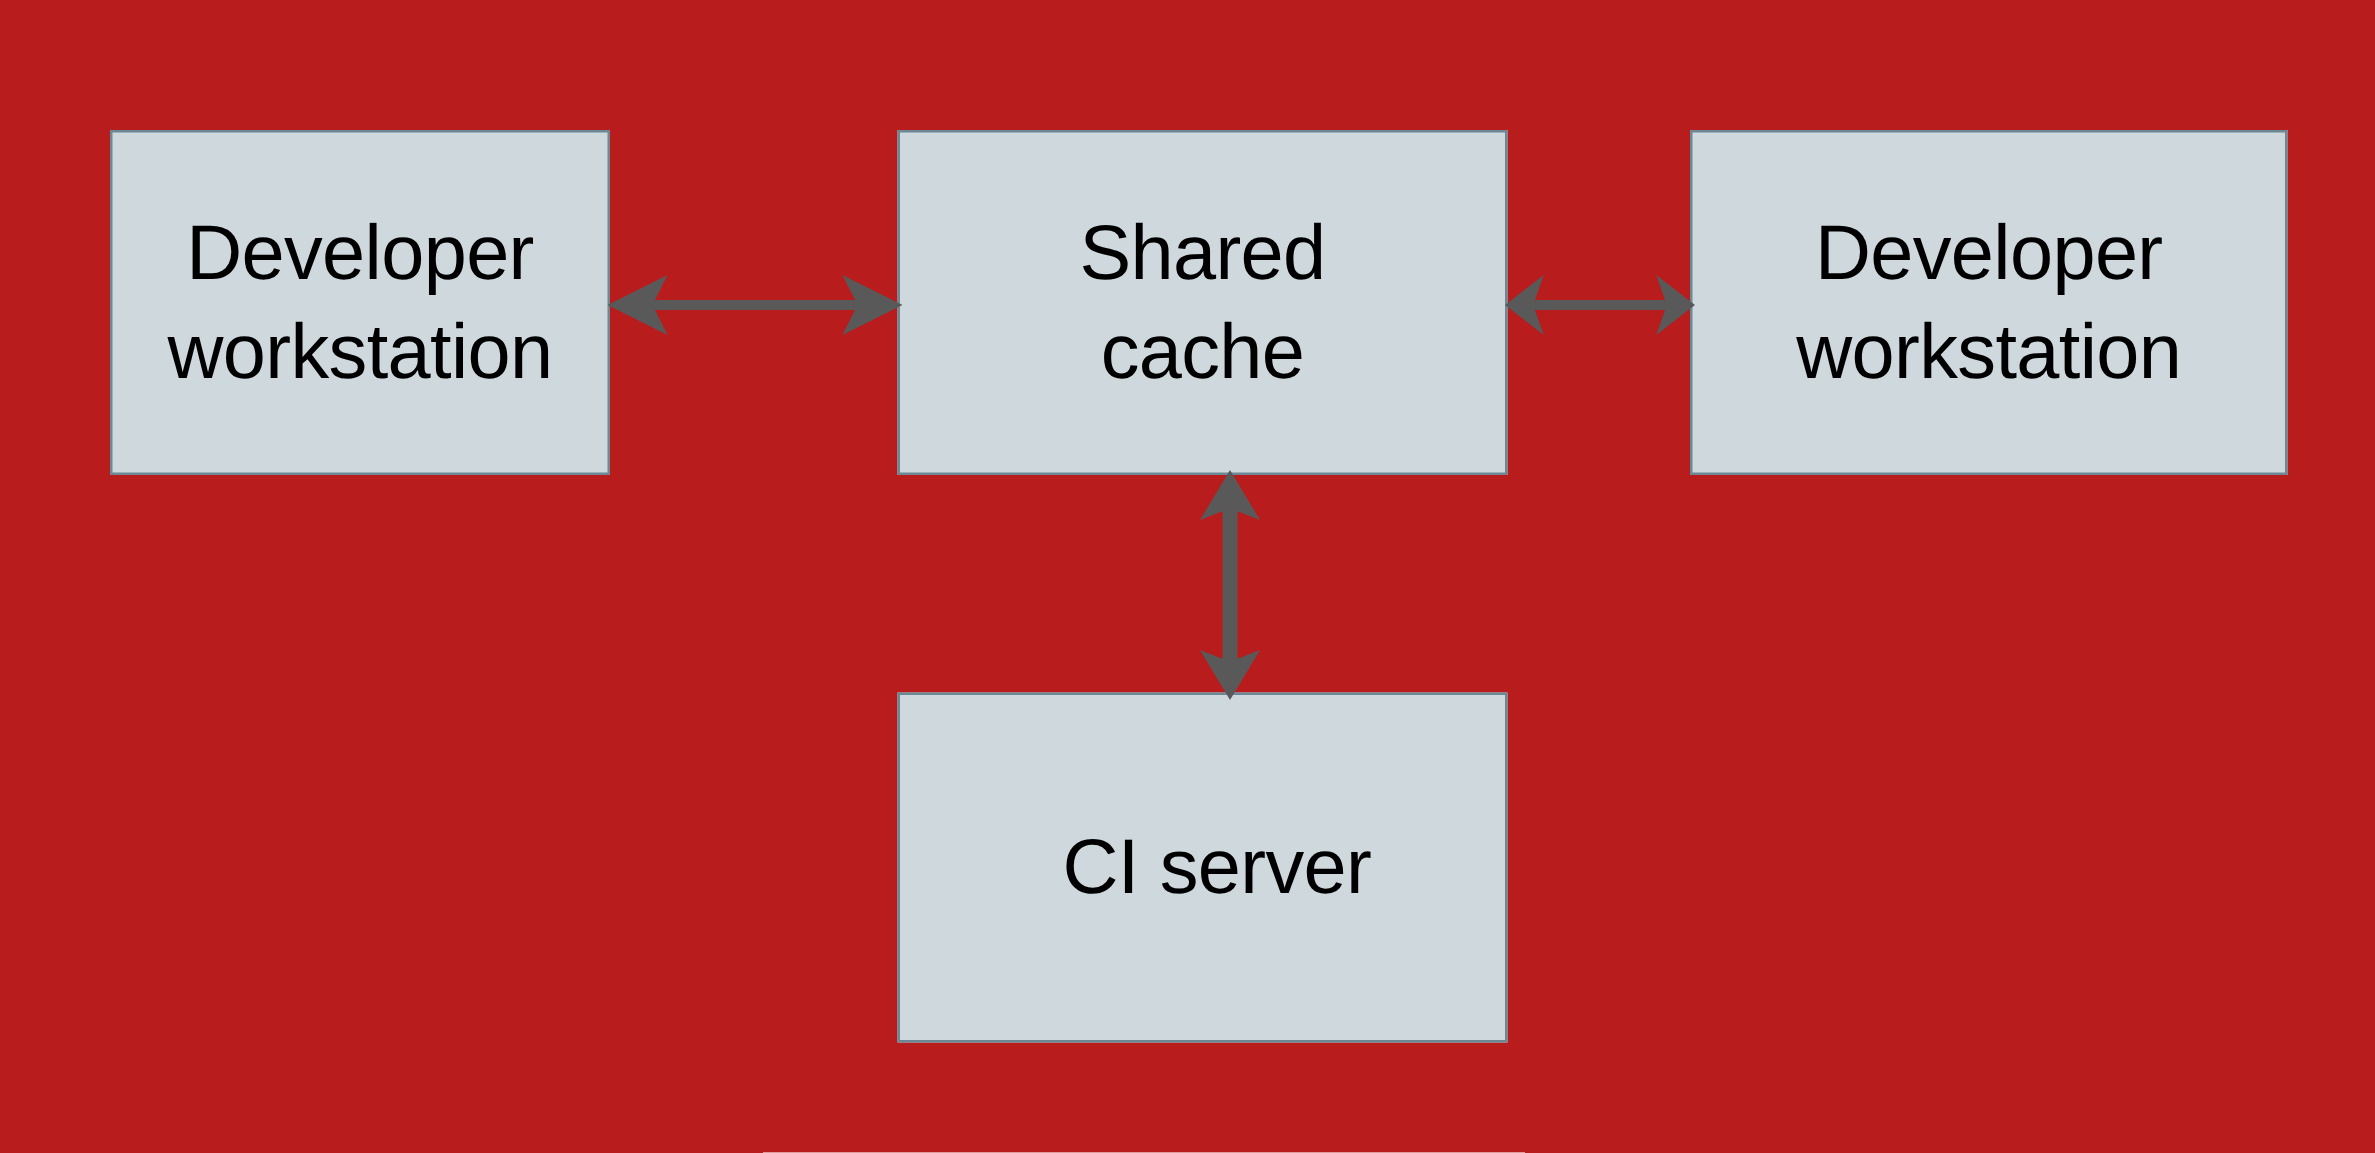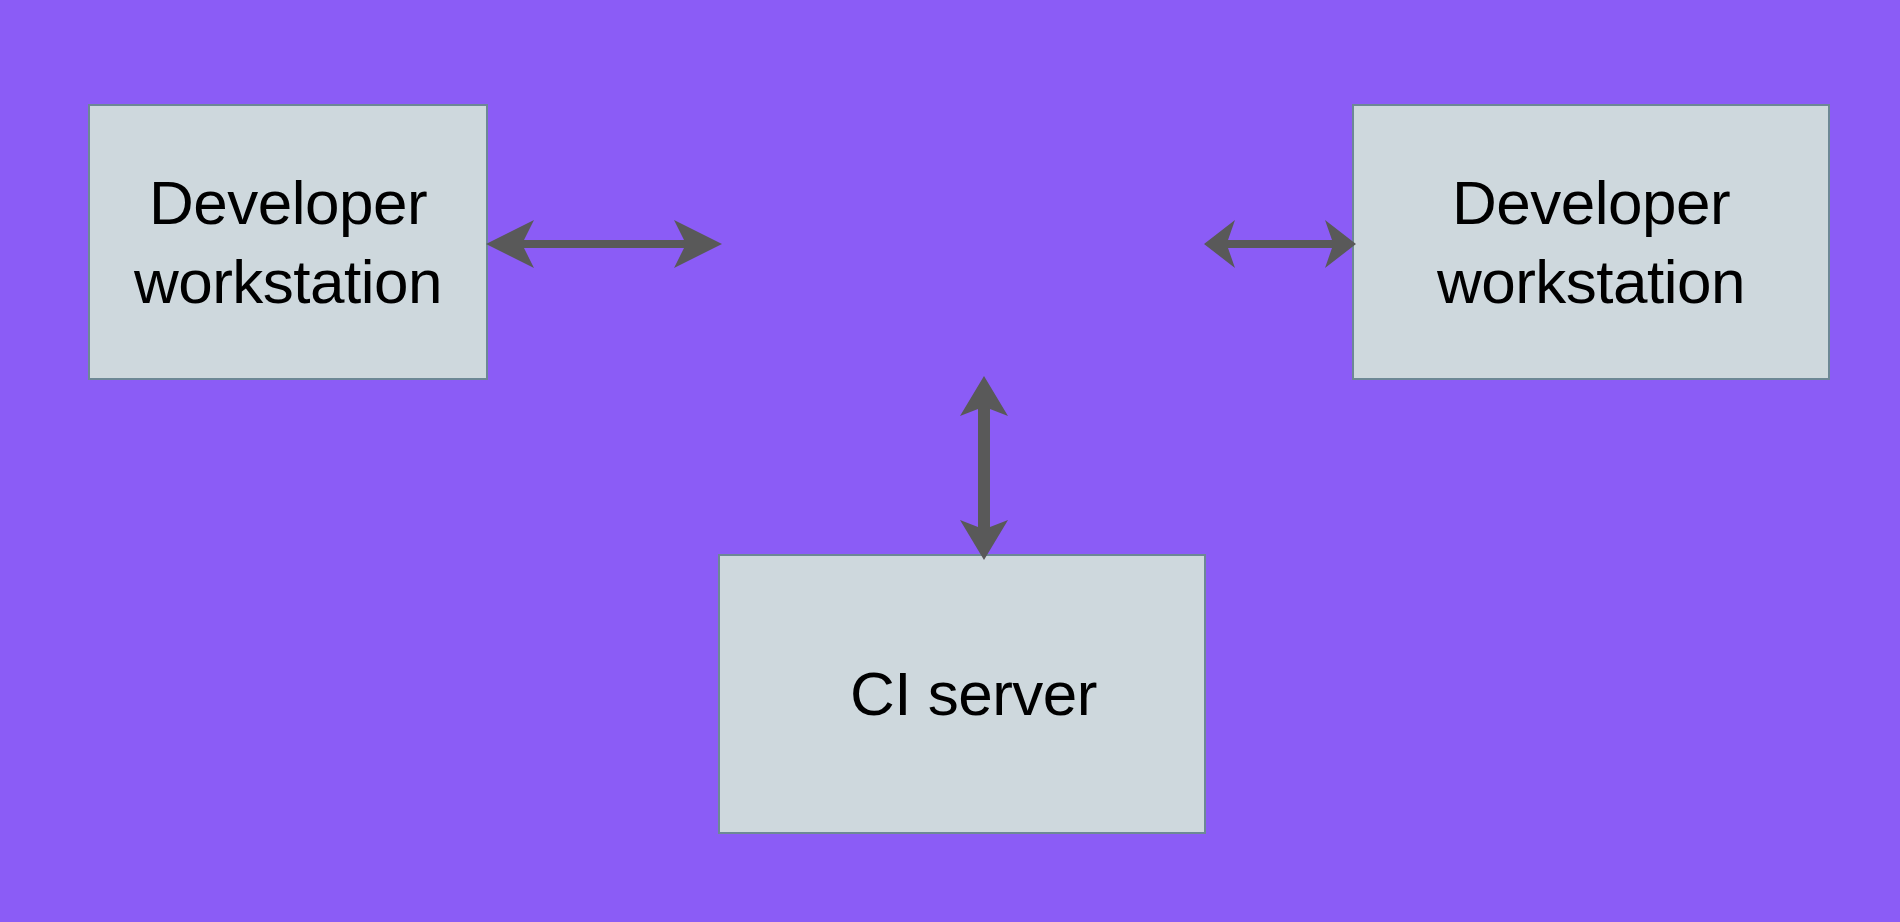--- a/index.html
+++ b/index.html
@@ -8,21 +8,21 @@
     padding: 0;
     background: #ffffff;
   }
   body {
     font-family: "Liberation Sans", sans-serif;
   }
   #canvas {
     position: relative;
     width: 1900px;
     height: 922px;
-    background: #8b5cf6;
+    background: #b91c1c;
     overflow: hidden;
   }
   .node {
     position: absolute;
     box-sizing: border-box;
     background: #ced8dd;
     border: 2px solid #6d8895;
     display: flex;
     align-items: center;
     justify-content: center;
@@ -52,20 +52,22 @@
   .edge svg { display: block; width: 100%; height: 100%; }
 </style>
 </head>
 <body>
 
 <div id="canvas">
 
   <div class="node" id="node-dev-left">Developer
 workstation</div>
 
+  <div class="node" id="node-cache">Shared
+cache</div>
 
   <div class="node" id="node-dev-right">Developer
 workstation</div>
 
   <div class="node" id="node-ci">CI server</div>
 
   <div class="edge" id="edge-left">
     <svg viewBox="0 0 236 72" preserveAspectRatio="none">
       <path d="M0 36 L48 12 L38 32 L198 32 L188 12 L236 36 L188 60 L198 40 L38 40 L48 60 Z" fill="#595959"></path>
     </svg>

